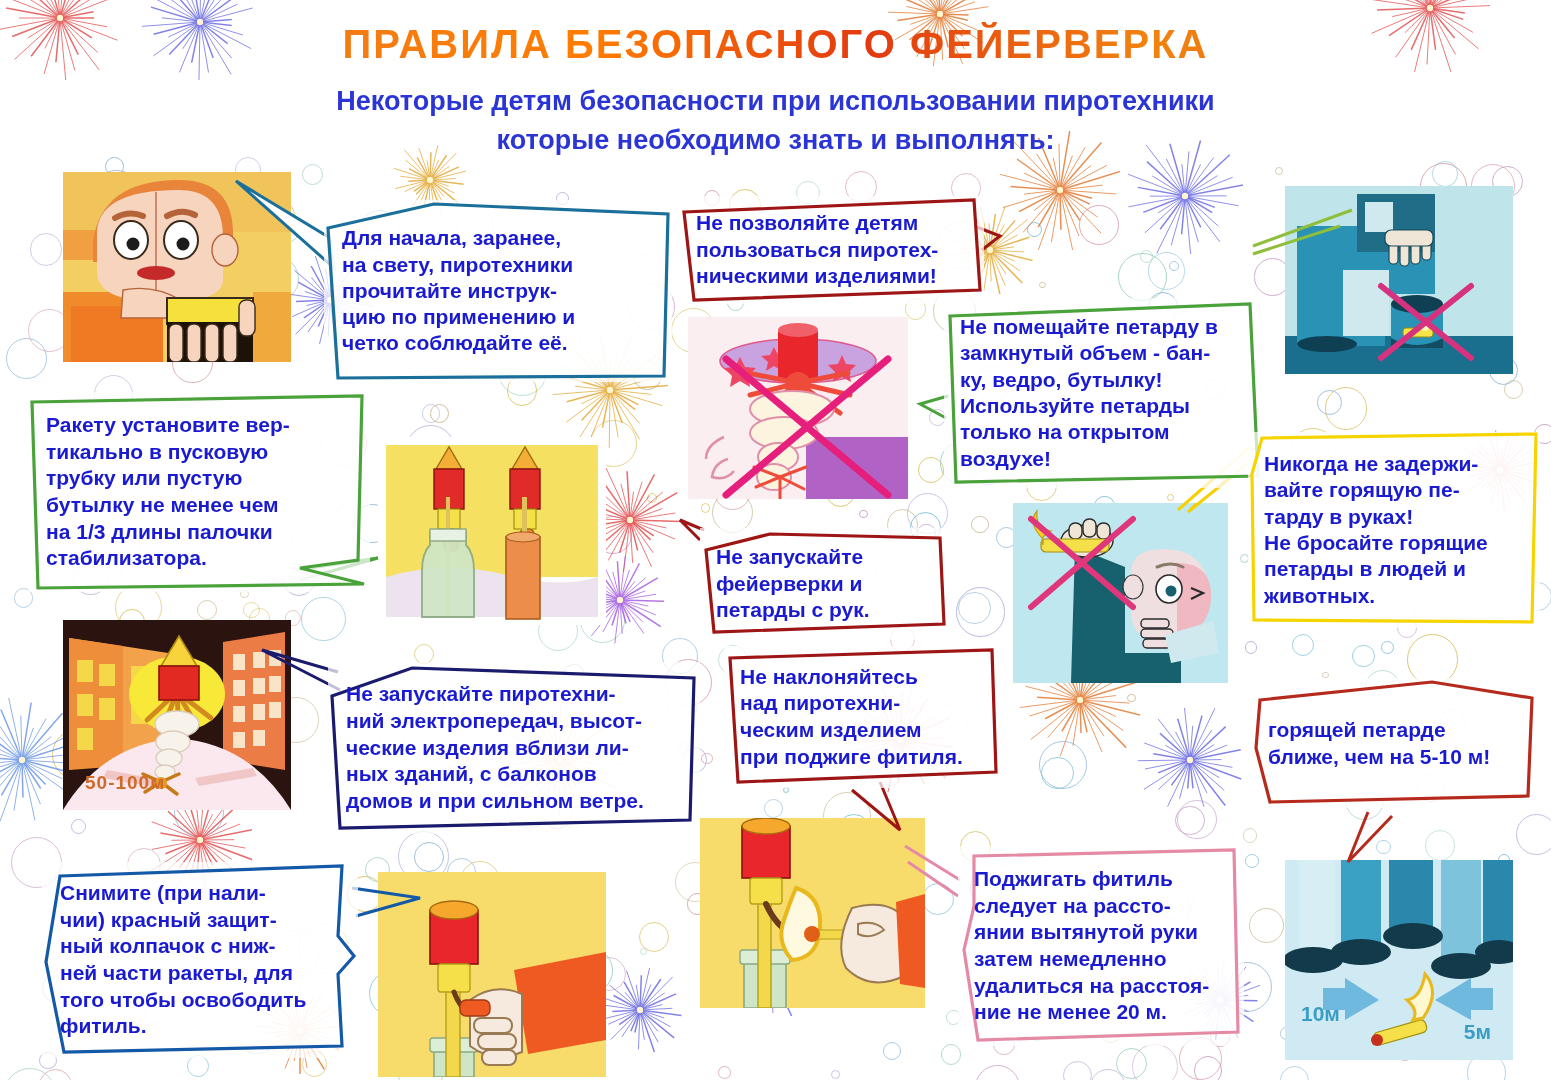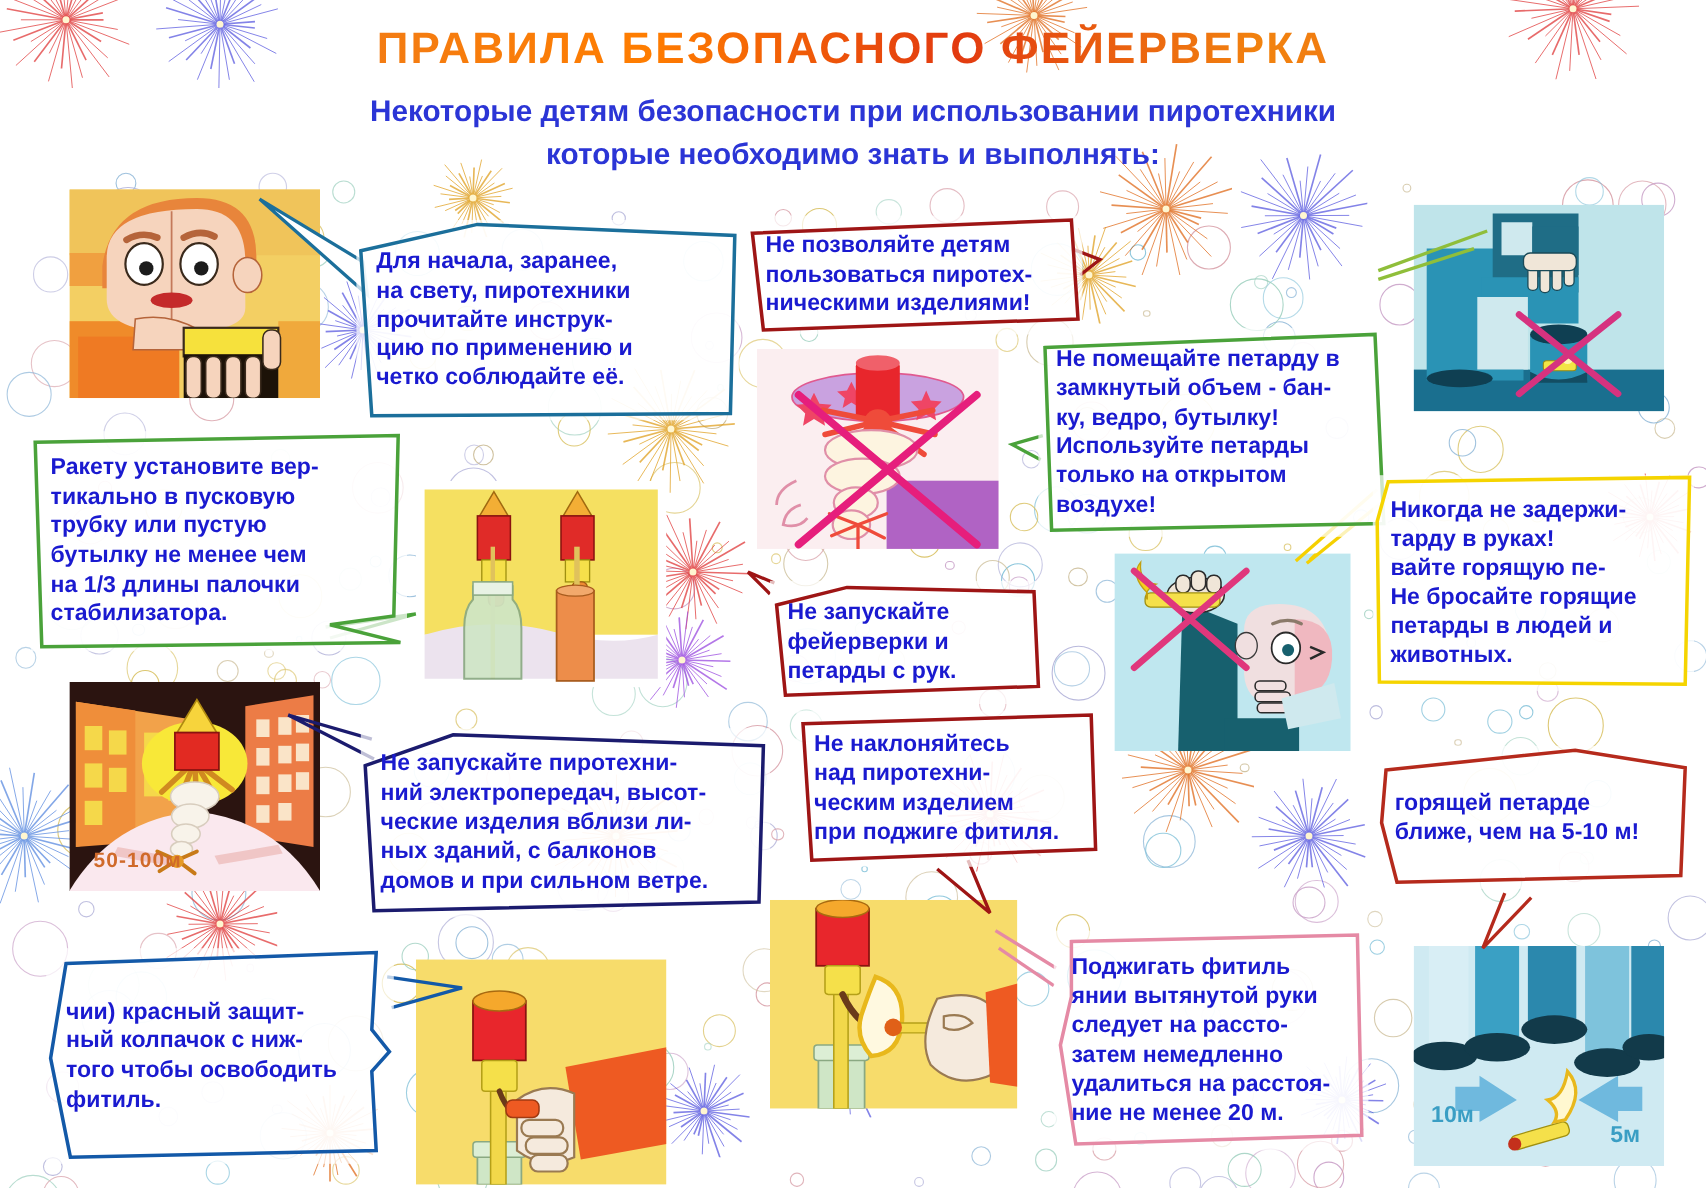--- a/index.html
+++ b/index.html
@@ -1765,22 +1765,22 @@
       <div>стабилизатора.</div>
     </div>
   </div>
 
   <div class="bubble" style="left:1248px; top:432px; width:292px; height:196px; padding:10px 16px; font-size:21px; line-height:1.26;">
     <svg class="frame" viewBox="0 0 292 196" preserveAspectRatio="none">
       <path d="M14 6 L288 2 L284 190 L6 188 L4 42 Z" stroke="#f5d400"></path>
     </svg>
     <div class="txt">
       <div>Никогда  не  задержи-</div>
+      <div>вайте    горящую    пе-</div>
       <div>тарду в руках!</div>
-      <div>вайте    горящую    пе-</div>
       <div>Не бросайте  горящие</div>
       <div>петарды   в   людей   и</div>
       <div>животных.</div>
     </div>
   </div>
 
   <div class="bubble" style="left:700px; top:528px; width:248px; height:112px; padding:8px 16px; font-size:21px; line-height:1.28;">
     <svg class="frame" viewBox="0 0 248 112" preserveAspectRatio="none">
       <path d="M6 22 L70 6 L240 10 L244 96 L14 104 Z" stroke="#9e1515"></path>
     </svg>
@@ -1824,34 +1824,36 @@
       <div>горящей петарде</div>
       <div>ближе, чем на 5-10 м!</div>
     </div>
   </div>
 
   <div class="bubble" style="left:42px; top:862px; width:316px; height:196px; padding:10px 18px; font-size:21px; line-height:1.27;">
     <svg class="frame" viewBox="0 0 316 196" preserveAspectRatio="none">
       <path d="M18 14 L300 4 L296 74 L312 94 L296 112 L300 184 L22 190 L4 100 Z" stroke="#1359a8"></path>
     </svg>
     <div class="txt">
+      <div>Снимите (при нали-</div>
       <div>чии) красный защит-</div>
       <div>ный колпачок с ниж-</div>
+      <div>ней части ракеты, для</div>
       <div>того чтобы освободить</div>
       <div>фитиль.</div>
     </div>
   </div>
 
   <div class="bubble" style="left:958px; top:846px; width:286px; height:200px; padding:10px 16px; font-size:21px; line-height:1.27;">
     <svg class="frame" viewBox="0 0 286 200" preserveAspectRatio="none">
       <path d="M16 10 L276 4 L280 186 L20 194 L6 104 L16 60 Z" stroke="#e58aa5"></path>
     </svg>
     <div class="txt">
       <div>Поджигать фитиль</div>
+      <div>следует на рассто-</div>
       <div>янии вытянутой руки</div>
-      <div>следует на рассто-</div>
       <div>затем немедленно</div>
       <div>удалиться на расстоя-</div>
       <div>ние не менее 20 м.</div>
     </div>
   </div>
 
 </div>
 
 </body></html>

